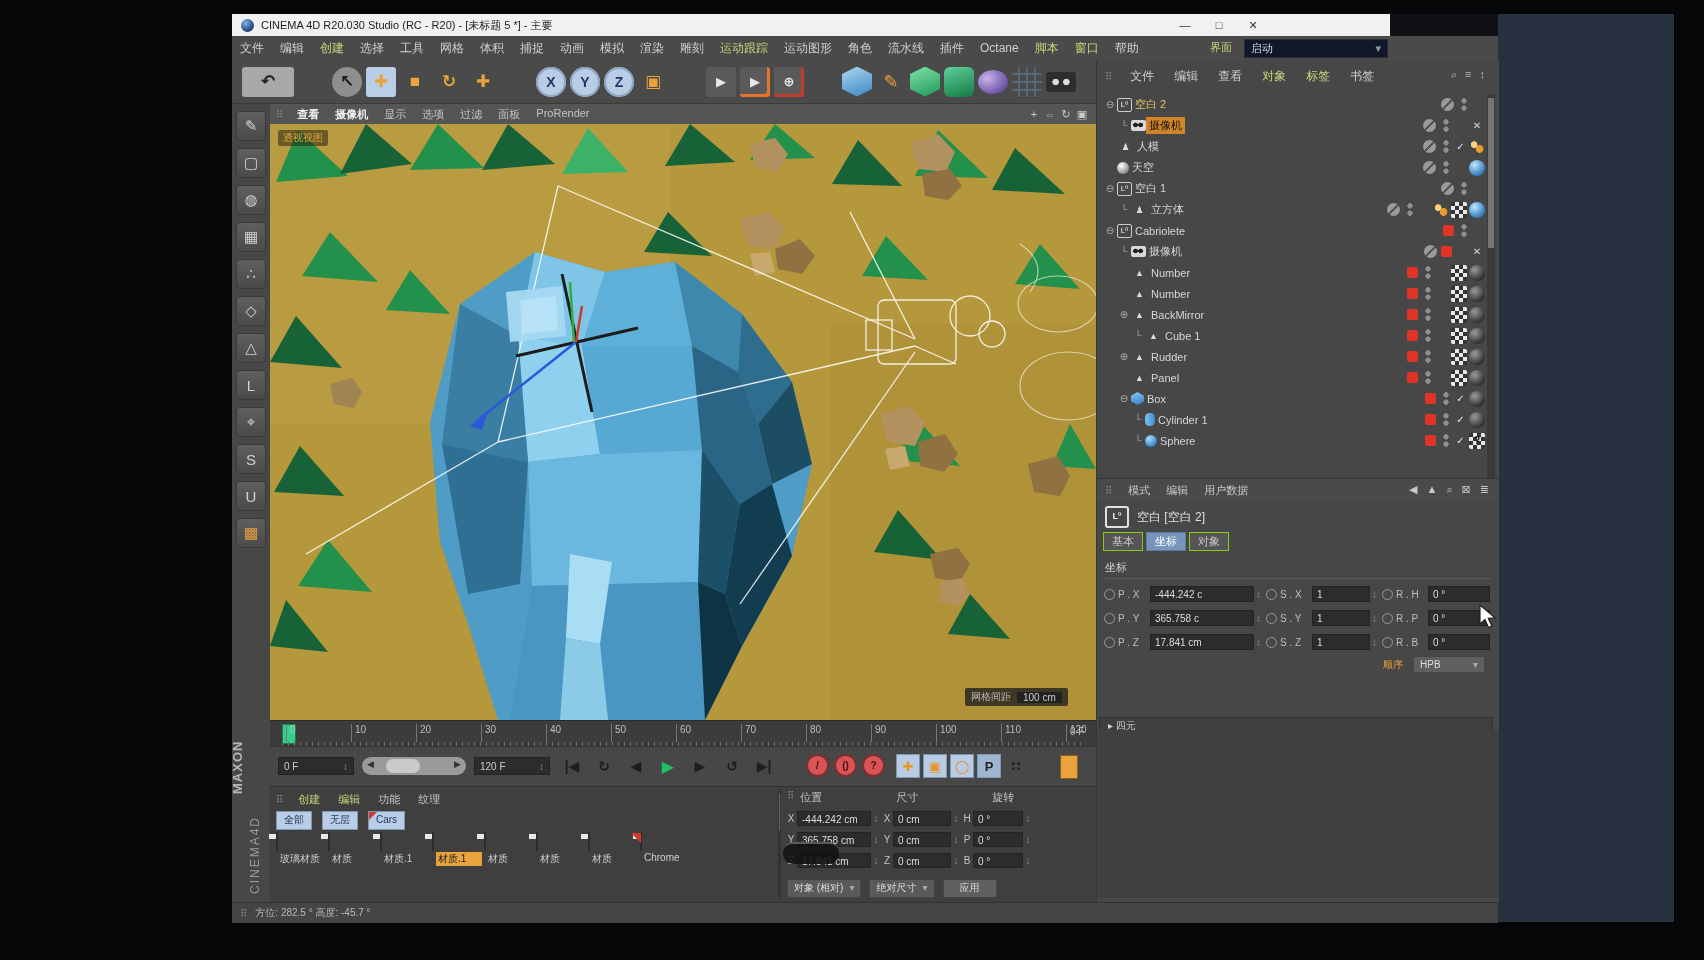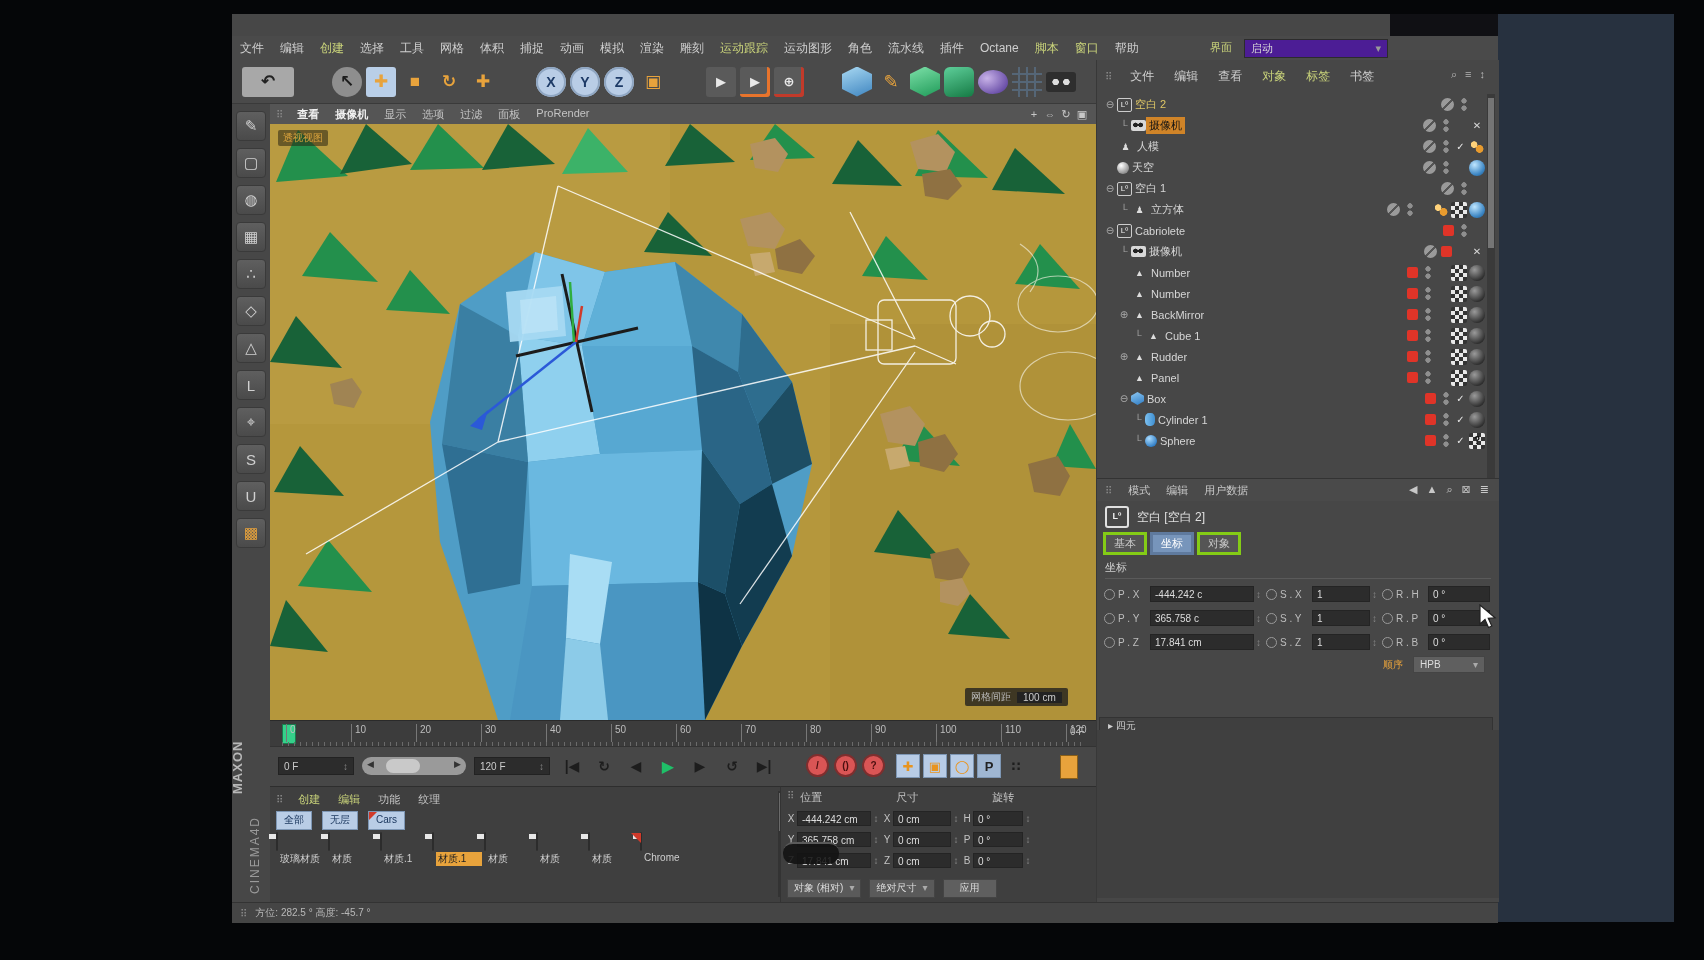--- a/index.html
+++ b/index.html
@@ -17,21 +17,21 @@
         background:radial-gradient(circle at 35% 30%,#7fb2e8,#1d3f7a 70%);}
   #title-text{font-size:11px;color:#1c1c1c;white-space:nowrap;}
   #win-controls{position:absolute;right:120px;top:0;height:22px;display:flex;}
   .wc{width:34px;height:22px;text-align:center;line-height:22px;font-size:11px;color:#333;}
   
   #menubar{left:0;top:22px;width:1266px;height:24px;background:#4a4a4a;border-bottom:1px solid #3a3a3a;
            display:flex;align-items:center;}
   #menubar .mi{padding:0 8px;font-size:12px;color:#cfcfcf;white-space:nowrap;}
   #menubar .mi.accent{color:#c9d37a;}
   #layout-label{position:absolute;left:978px;top:26px;font-size:11px;color:#c9d37a;}
-  #layout-dd{position:absolute;left:1012px;top:25px;width:130px;height:17px;background:#4c1d95;
+  #layout-dd{position:absolute;left:1012px;top:25px;width:130px;height:17px;background:#0f172a;
              border:1px solid #2c2c2c;color:#d8d8d8;font-size:11px;line-height:16px;padding:0 6px;}
   #layout-dd .arrow{float:right;color:#999;}
   
   #toolbar{left:0;top:46px;width:864px;height:44px;background:#4a4a4a;border-bottom:1px solid #3a3a3a;
            display:flex;align-items:center;padding-left:8px;box-sizing:border-box;}
   .tbi{width:30px;height:30px;margin:0 2px;border-radius:3px;display:flex;align-items:center;justify-content:center;
        font-size:17px;font-weight:bold;color:#d8d8d8;}
   .tbi.wide{width:52px;background:#a8a8a8;color:#222;}
   .tbi.sel-arrow{color:#1c1c1c;background:#8e8e8e;border-radius:50%;}
   .tbi.orange{color:#e8a33c;}
@@ -185,21 +185,21 @@
   #ampanel{position:absolute;left:0;top:418px;width:402px;height:424px;}
   #ammenu{position:absolute;left:0;top:0;width:100%;height:22px;background:#4a4a4a;border-top:1px solid #333;display:flex;align-items:center;}
   #ammenu .handle{color:#8a8a8a;font-size:10px;margin:0 8px;}
   #ammenu .mi{padding:0 8px;font-size:11px;color:#c8c8c8;}
   #amicons{position:absolute;right:10px;top:4px;display:flex;gap:9px;color:#c8c8c8;font-size:11px;}
   #amheader{position:absolute;left:8px;top:28px;display:flex;align-items:center;gap:8px;}
   #amheader .nullico{width:20px;height:18px;border:2px solid #e0e0e0;border-radius:3px;color:#f0f0f0;
        font-size:9px;font-weight:bold;text-align:center;line-height:16px;}
   #amheader .htxt{font-size:12px;color:#e0e0e0;}
   #amtabs{position:absolute;left:6px;top:54px;display:flex;gap:3px;}
-  .amtab{height:17px;padding:0 8px;background:#555;color:#c8c8c8;font-size:11px;line-height:16px;border:3px solid #84cc16;}
+  .amtab{height:17px;padding:0 8px;background:#555;color:#c8c8c8;font-size:11px;line-height:16px;border:1px solid #84cc16;}
   .amtab.sel{background:#7795bb;color:#fff;border-color:#5f7a9e;}
   #amsection{position:absolute;left:8px;top:82px;width:386px;font-size:11px;color:#cfcfcf;
        border-bottom:1px solid #5a5a5a;padding-bottom:3px;}
   #amrows{position:absolute;left:4px;top:104px;width:396px;}
   .arow{height:24px;display:flex;align-items:center;font-size:10px;color:#bdbdbd;}
   .kc{width:9px;height:9px;border:1.5px solid #9a9a9a;border-radius:50%;margin:0 3px;}
   .arow .al{width:32px;}
   .arow .af{background:#2c2c2c;border:1px solid #242424;color:#ddd;height:16px;line-height:16px;padding:0 4px;box-sizing:border-box;}
   .arow .f-p{width:104px;} .arow .f-s{width:58px;} .arow .f-r{width:62px;}
   .arow .sp{color:#888;width:9px;text-align:center;}
@@ -224,20 +224,30 @@
   #cursor{left:1478px;top:604px;width:22px;height:26px;}
 </style>
 </head>
 <body>
 
 <div id="app">
   <div class="abs" id="navy"></div>
 
   <div class="abs" id="win">
 
+    <div class="abs" id="titlebar">
+      <span id="logo"></span>
+      <span id="title-text">CINEMA 4D R20.030 Studio (RC - R20) - [未标题 5 *] - 主要</span>
+      <div id="win-controls">
+
+      <span class="wc">—</span>
+          <span class="wc">□</span>
+          <span class="wc">✕</span>
+        </div>
+    </div>
     <div class="abs" id="titlebar-dark"></div>
 
     <div class="abs" id="menubar">
 
     <span class="mi">文件</span>
         <span class="mi">编辑</span>
         <span class="mi accent">创建</span>
         <span class="mi">选择</span>
         <span class="mi">工具</span>
         <span class="mi">网格</span>

